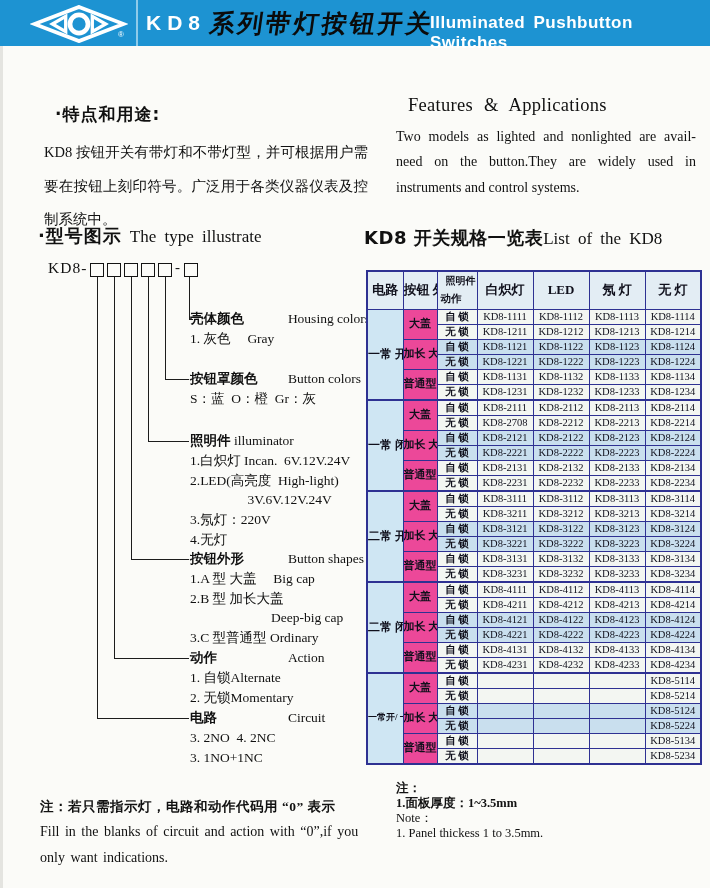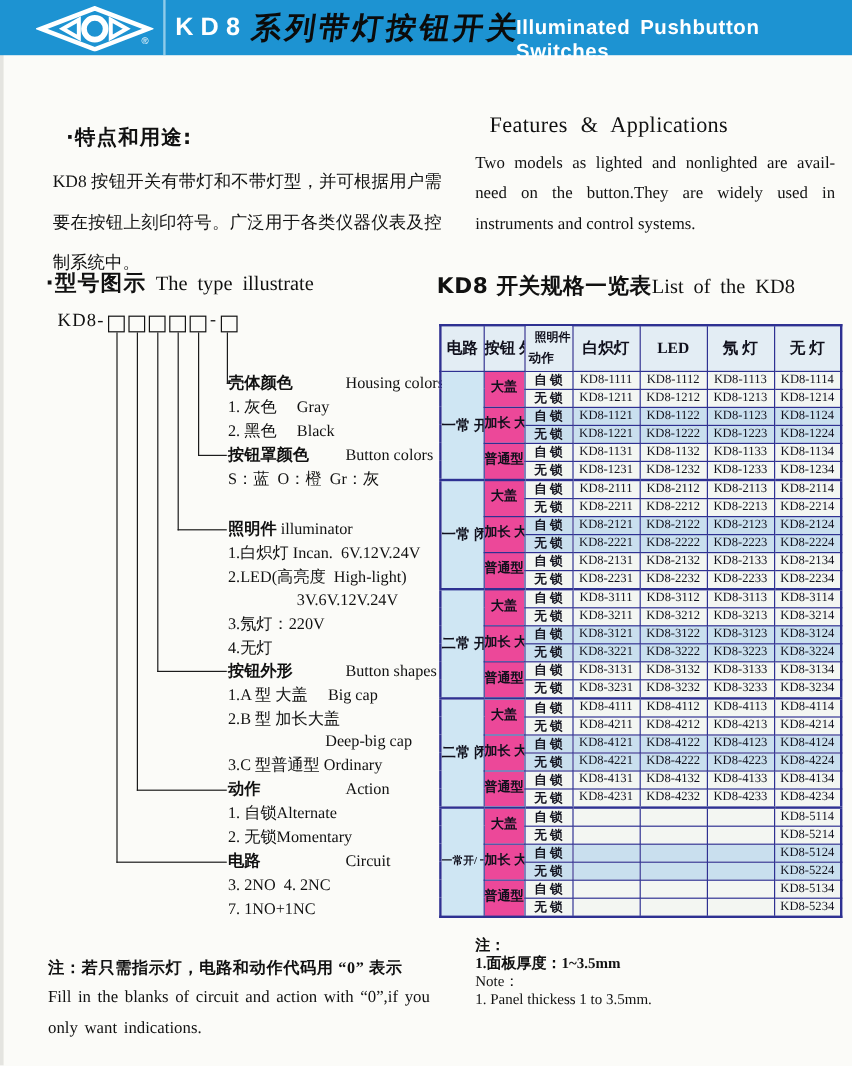--- a/index.html
+++ b/index.html
@@ -113,21 +113,20 @@
 <div class="abs leader" style="left:189px;width:3px;height:42px;"></div>
 <div class="abs leader" style="left:165px;width:23px;height:102px;"></div>
 <div class="abs leader" style="left:148px;width:40px;height:164px;"></div>
 <div class="abs leader" style="left:131px;width:57px;height:282px;"></div>
 <div class="abs leader" style="left:114px;width:74px;height:381px;"></div>
 <div class="abs leader" style="left:97px;width:91px;height:441px;"></div>
 
 <div class="abs dgroup" style="top:309px;">
     <div class="dline"><span class="dc t">壳体颜色</span><span class="de">　　　 Housing colors</span></div>
     <div class="dline"><span class="dc">1. 灰色　 Gray</span></div>
-    <div class="dline"><span class="dc">2. 黑色　 Black</span></div>
   </div>
 <div class="abs dgroup" style="top:369px;">
     <div class="dline"><span class="dc t">按钮罩颜色</span><span class="de">　　 Button colors</span></div>
     <div class="dline"><span class="dc">S：蓝  O：橙  Gr：灰</span></div>
   </div>
 <div class="abs dgroup" style="top:431px;">
     <div class="dline"><span class="dc t">照明件</span><span class="de"> illuminator</span></div>
     <div class="dline"><span class="dc">1.白炽灯 Incan.  6V.12V.24V</span></div>
     <div class="dline"><span class="dc">2.LED(高亮度  High-light)</span></div>
     <div class="dline"><span class="dc">　　　　 3V.6V.12V.24V</span></div>
@@ -142,21 +141,21 @@
     <div class="dline"><span class="dc">3.C 型普通型 Ordinary</span></div>
   </div>
 <div class="abs dgroup" style="top:648px;">
     <div class="dline"><span class="dc t">动作</span><span class="de">　　　　　 Action</span></div>
     <div class="dline"><span class="dc">1. 自锁Alternate</span></div>
     <div class="dline"><span class="dc">2. 无锁Momentary</span></div>
   </div>
 <div class="abs dgroup" style="top:708px;">
     <div class="dline"><span class="dc t">电路</span><span class="de">　　　　　 Circuit</span></div>
     <div class="dline"><span class="dc">3. 2NO  4. 2NC</span></div>
-    <div class="dline"><span class="dc">7. 1NO+1NC</span></div>
+    <div class="dline"><span class="dc">3. 1NO+1NC</span></div>
   </div>
 
 <div class="abs note-cn">注：若只需指示灯，电路和动作代码用 “0” 表示</div>
 <div class="abs note-en1">Fill in the blanks of circuit and action with “0”,if you</div>
 <div class="abs note-en2">only want indications.</div>
 
 <div class="abs h-feat-en">Features &amp; Applications</div>
 
 <div class="abs p-en">
   <div class="jl">Two models as lighted and nonlighted are avail-</div>
@@ -249,21 +248,21 @@
 1NC</td>
         <td rowspan="2" class="shape">大盖</td>
         <td class="action">自 锁</td>
         <td class="model">KD8-2111</td>
         <td class="model">KD8-2112</td>
         <td class="model">KD8-2113</td>
         <td class="model">KD8-2114</td>
       </tr>
       <tr class="rw">
         <td class="action">无 锁</td>
-        <td class="model">KD8-2211</td>
+        <td class="model">KD8-2708</td>
         <td class="model">KD8-2212</td>
         <td class="model">KD8-2213</td>
         <td class="model">KD8-2214</td>
       </tr>
       <tr class="rb">
         <td rowspan="2" class="shape">加长
 大盖</td>
         <td class="action">自 锁</td>
         <td class="model">KD8-2121</td>
         <td class="model">KD8-2122</td>

